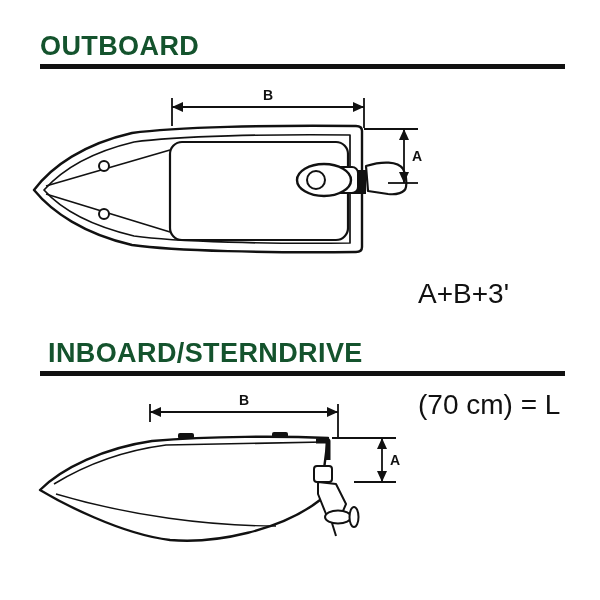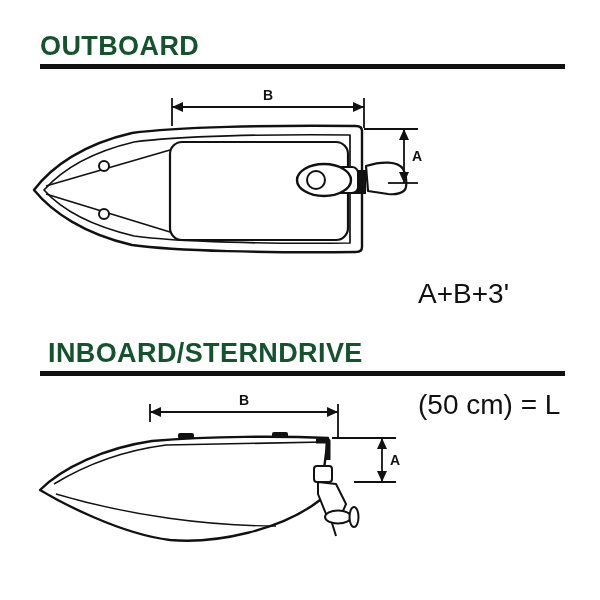--- a/index.html
+++ b/index.html
@@ -70,21 +70,21 @@
       <path fill="none" d="M 368 103 H 398"></path>
       <path fill="none" d="M 384 49 V 103"></path>
       <polygon stroke="none" points="384,49 379,60 389,60"></polygon>
       <polygon stroke="none" points="384,103 379,92 389,92"></polygon>
       <text class="dim-label" x="392" y="81" text-anchor="start" stroke="none">A</text>
     </g>
   </svg>
 
   <div class="formula" style="left:396px; top:201px;margin-left:22px;">
     <div>A+B+3'</div>
-    <div>(50 cm) = L</div>
+    <div>(70 cm) = L</div>
   </div>
 
   <div class="section-title" style="left:48px; top:338px;">INBOARD/STERNDRIVE</div>
   <div class="rule" style="left:40px; top:371px; width:525px;"></div>
 
   <svg style="left:20px; top:390px;" width="420" height="180" viewBox="0 0 420 180">
 
     <g fill="#fff" stroke="#111" stroke-width="2.4" stroke-linejoin="round">
       <path d="M 20 100 C 42 78, 84 58, 132 51 C 192 46, 262 46, 308 48
                L 300 110 C 262 140, 196 154, 150 150 C 100 144, 40 112, 20 100 Z"></path>

